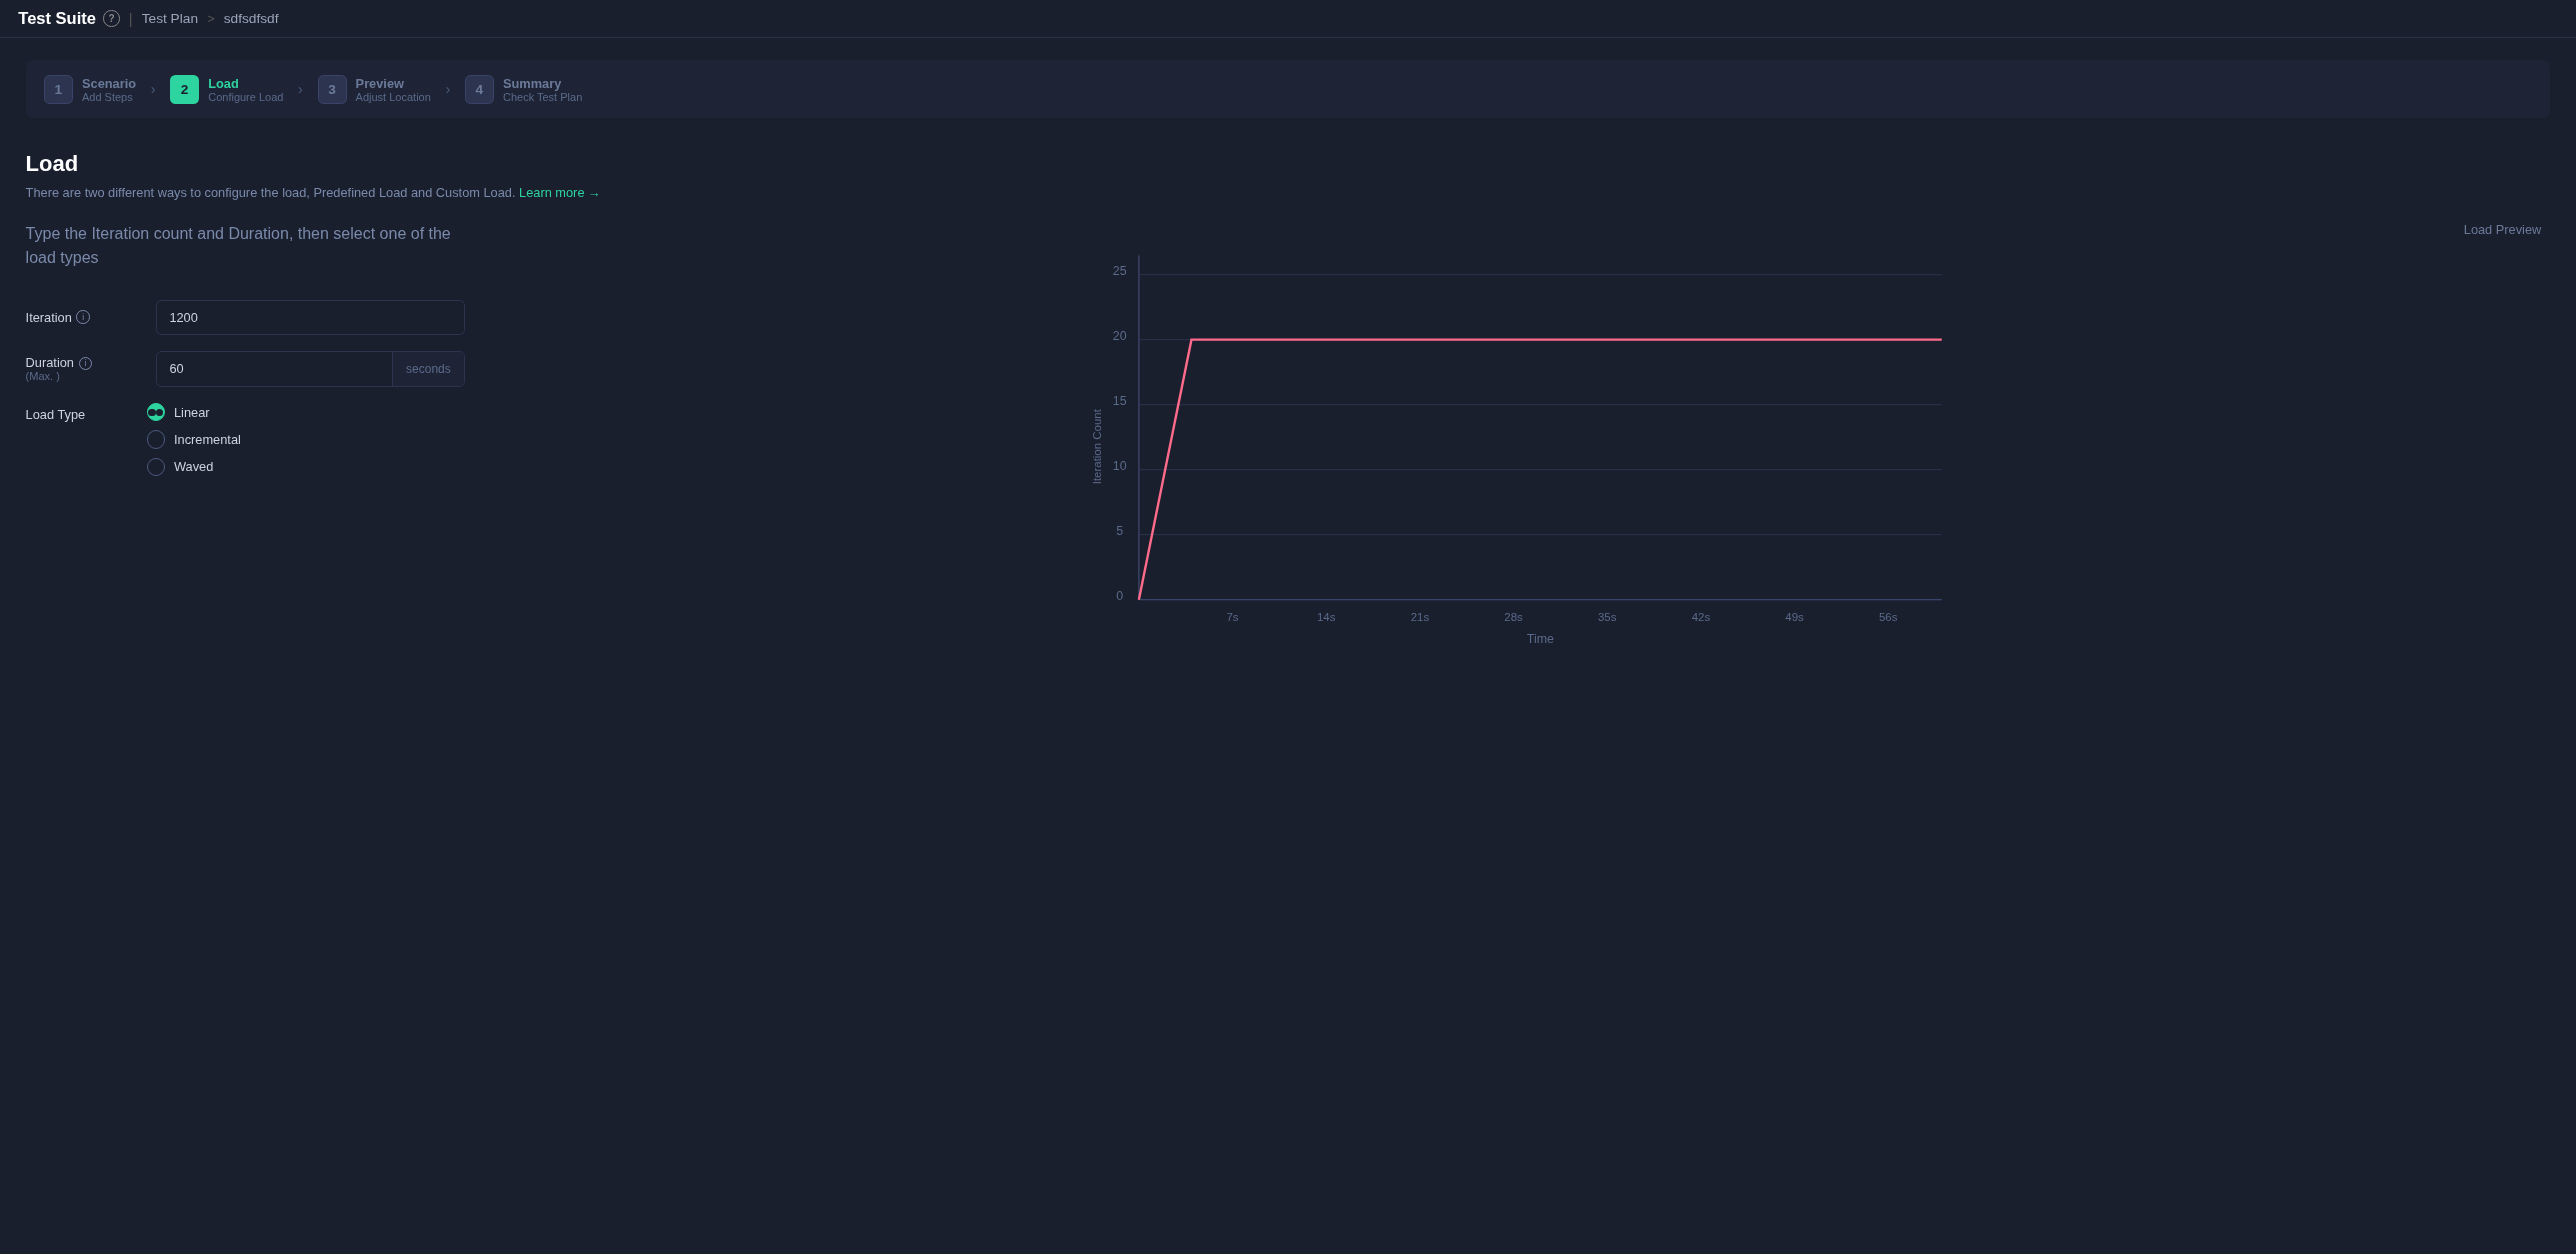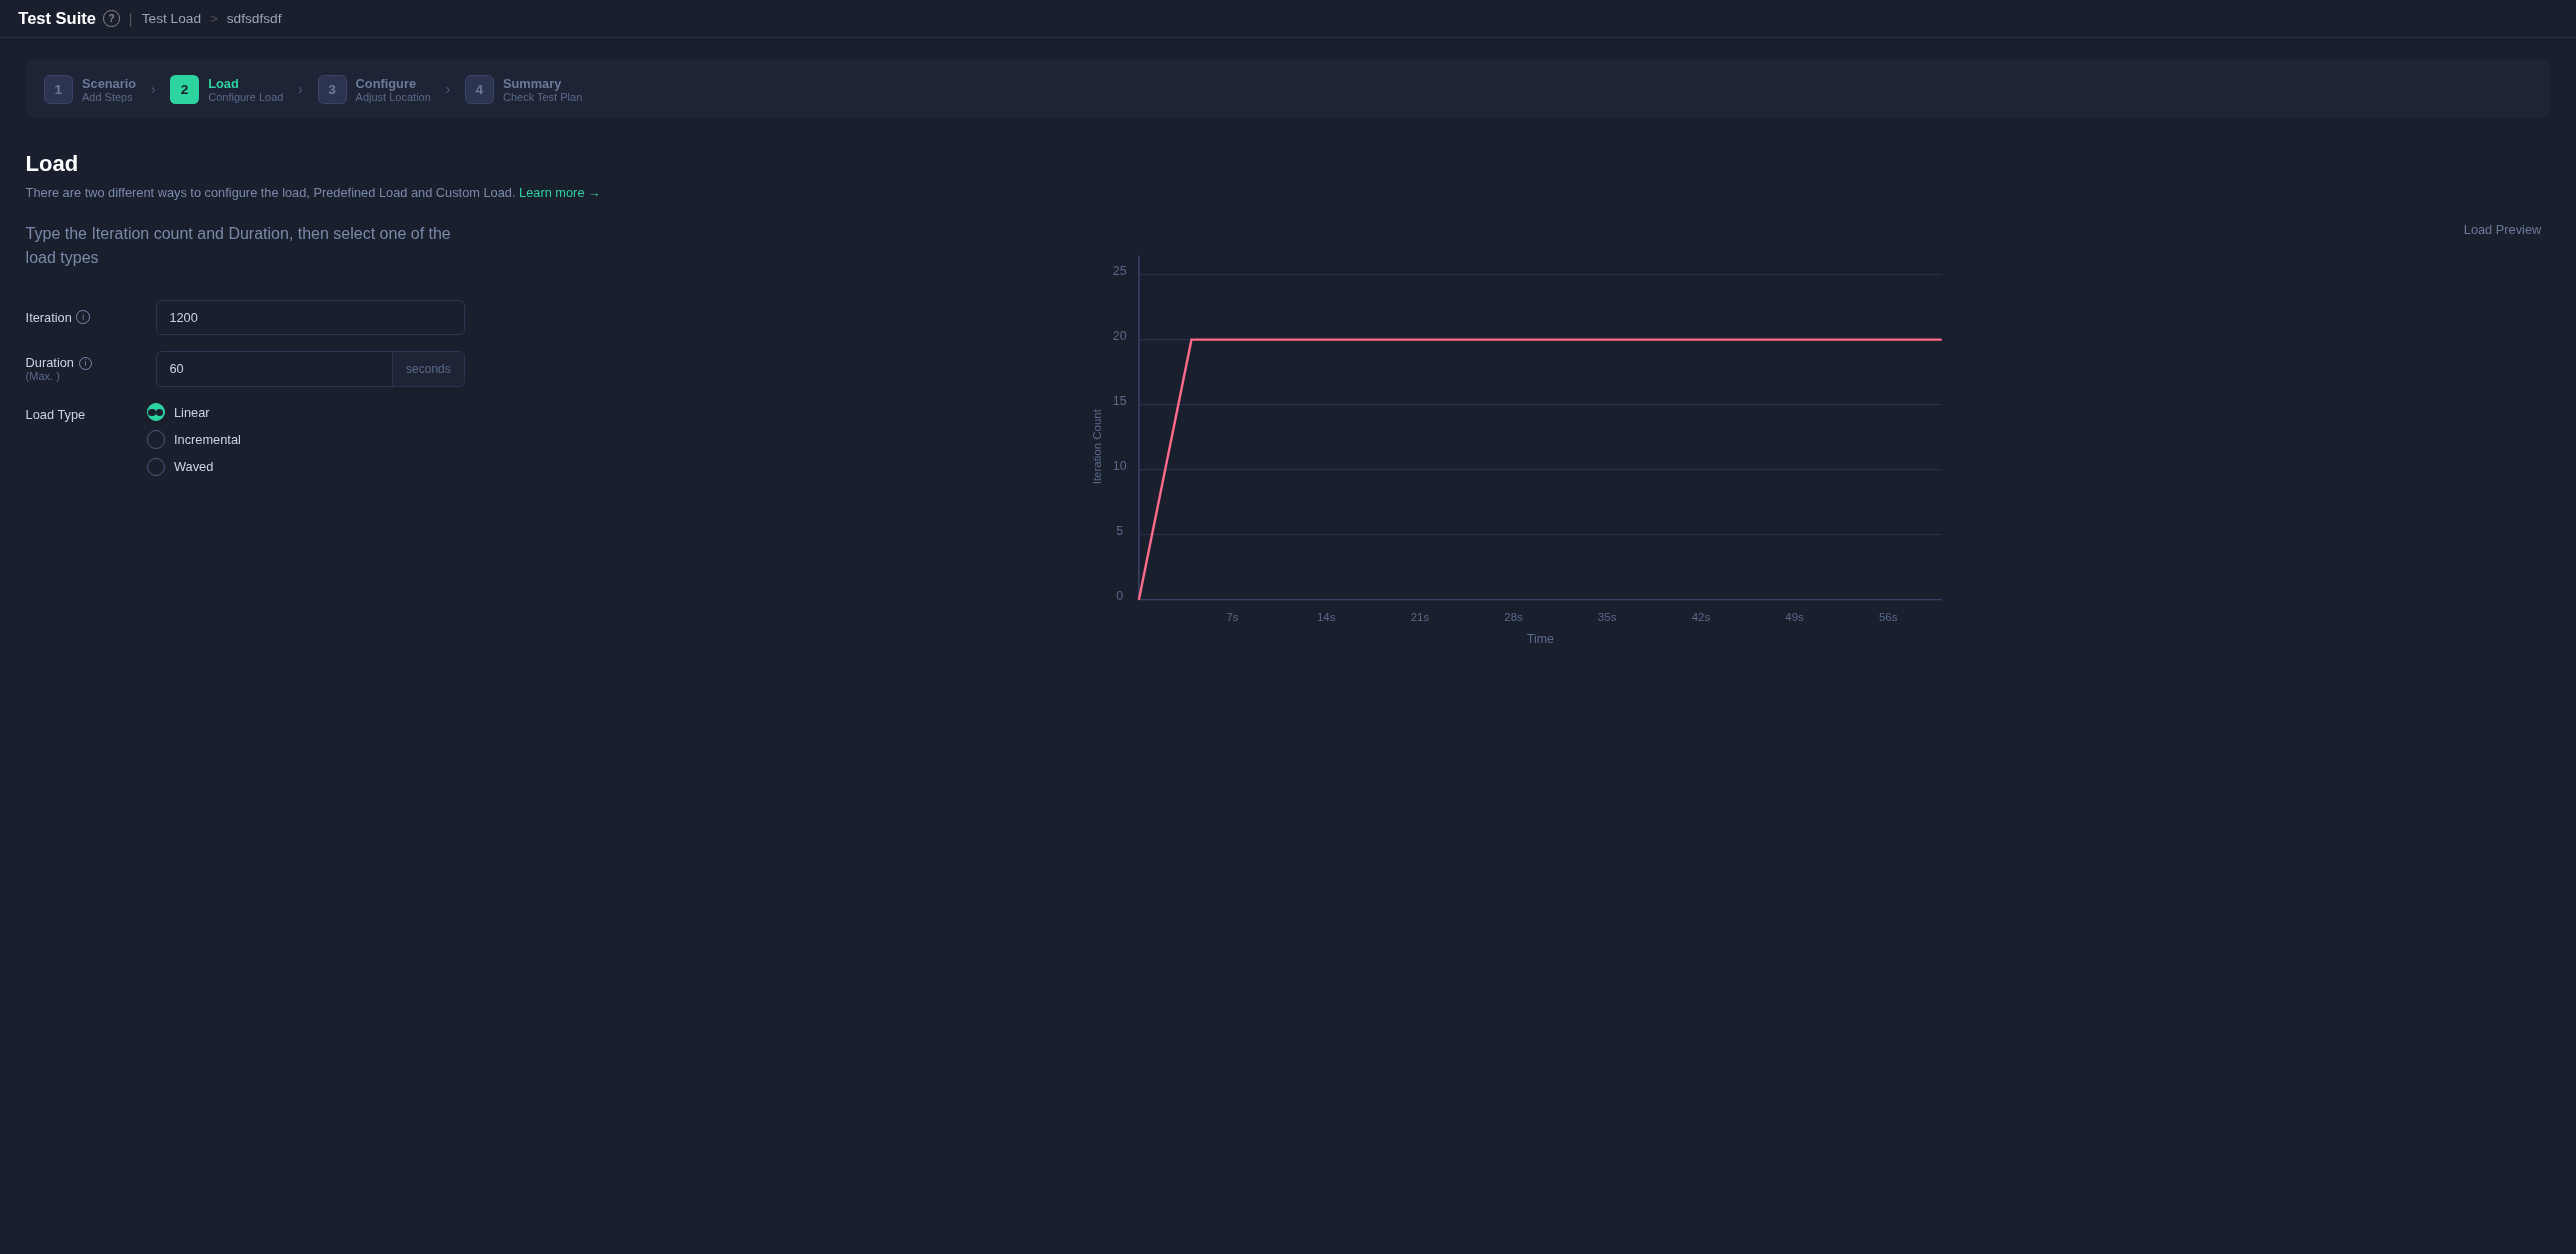--- a/index.html
+++ b/index.html
@@ -335,21 +335,21 @@
   </style>
 </head>
 <body>
 
 <div class="header">
   <div class="header-title">
     <span>Test Suite</span>
     <span class="help-icon">?</span>
   </div>
   <span class="header-sep">|</span>
-  <span class="breadcrumb-plan">Test Load</span>
+  <span class="breadcrumb-plan">Test Plan</span>
   <span class="breadcrumb-arrow">&gt;</span>
   <span class="breadcrumb-current">sdfsdfsdf</span>
 </div>
 
 <div class="main-container">
 
   <div class="stepper">
 
     <div class="step">
       <div class="step-number inactive">
@@ -371,21 +371,21 @@
         <span class="step-sub">Configure Load</span>
       </div>
     </div>
     <span class="step-arrow">›</span>
 
     <div class="step">
       <div class="step-number inactive">
         <span>3</span>
       </div>
       <div class="step-label">
-        <span class="step-title inactive">Configure</span>
+        <span class="step-title inactive">Preview</span>
         <span class="step-sub">Adjust Location</span>
       </div>
     </div>
     <span class="step-arrow">›</span>
 
     <div class="step">
       <div class="step-number inactive">
         <span>4</span>
       </div>
       <div class="step-label">

